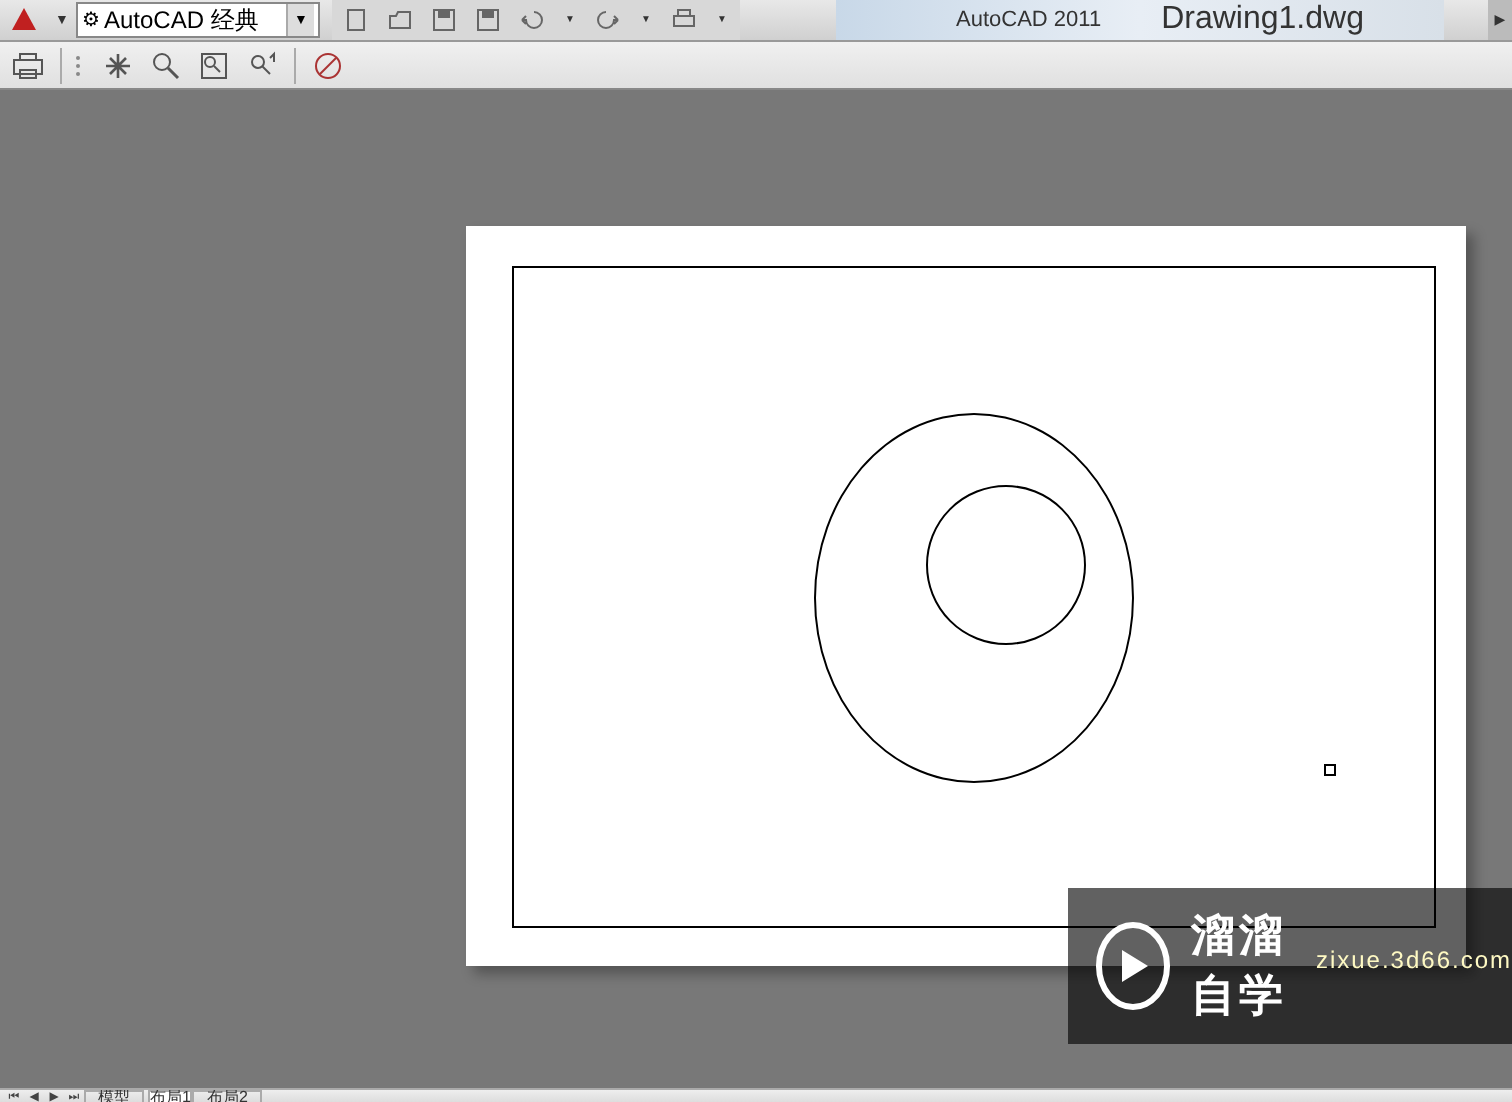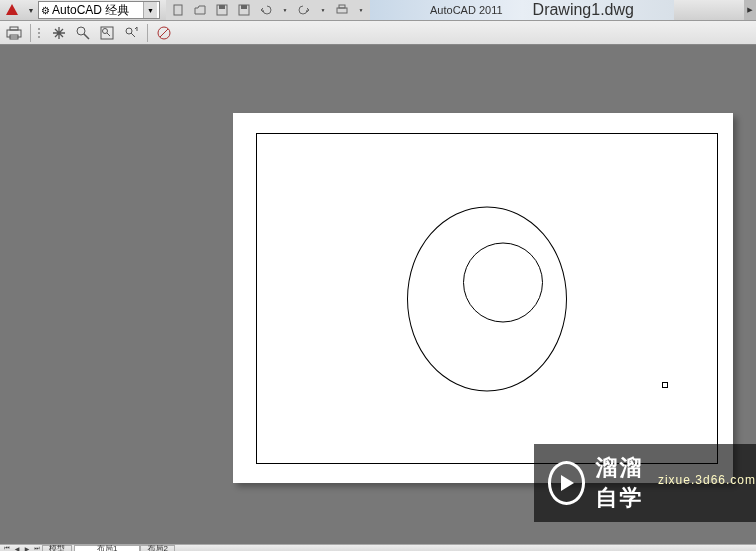--- a/index.html
+++ b/index.html
@@ -77,20 +77,21 @@
       justify-content: center;
       color: #555;
       cursor: pointer;
     }
     .qat-btn svg { width: 14px; height: 14px; }
     .title-section {
       flex: 1;
       display: flex;
       align-items: center;
       height: 100%;
+      margin-left: 48px;
     }
     .title-gradient {
       background: linear-gradient(to right, #c8d8e8, #e8eef5, #d8e0e8);
       height: 100%;
       display: flex;
       align-items: center;
       padding: 0 40px 0 60px;
       gap: 30px;
     }
     .title-app { color: #333; font-size: 11px; }
@@ -247,21 +248,21 @@
       align-items: center;
       font-size: 9px;
       color: #333;
       overflow: hidden;
     }
     .status-btns { display: flex; gap: 0; margin-left: 2px;}
     .status-btn { width: 10px; height: 7px; display:flex; align-items:center; justify-content:center; font-size:6px; color:#444;}
     .status-tab {
       background: #fff;
       border: 1px solid #aaa;
-      padding: 0 22px;
+      padding: 0 0;
       height: 7px;
       line-height: 6px;
       font-size: 8px;
       margin-left: 2px;
     }
     .status-tab2 {
       border: 1px solid #aaa;
       padding: 0 6px;
       height: 7px;
       line-height: 6px;

